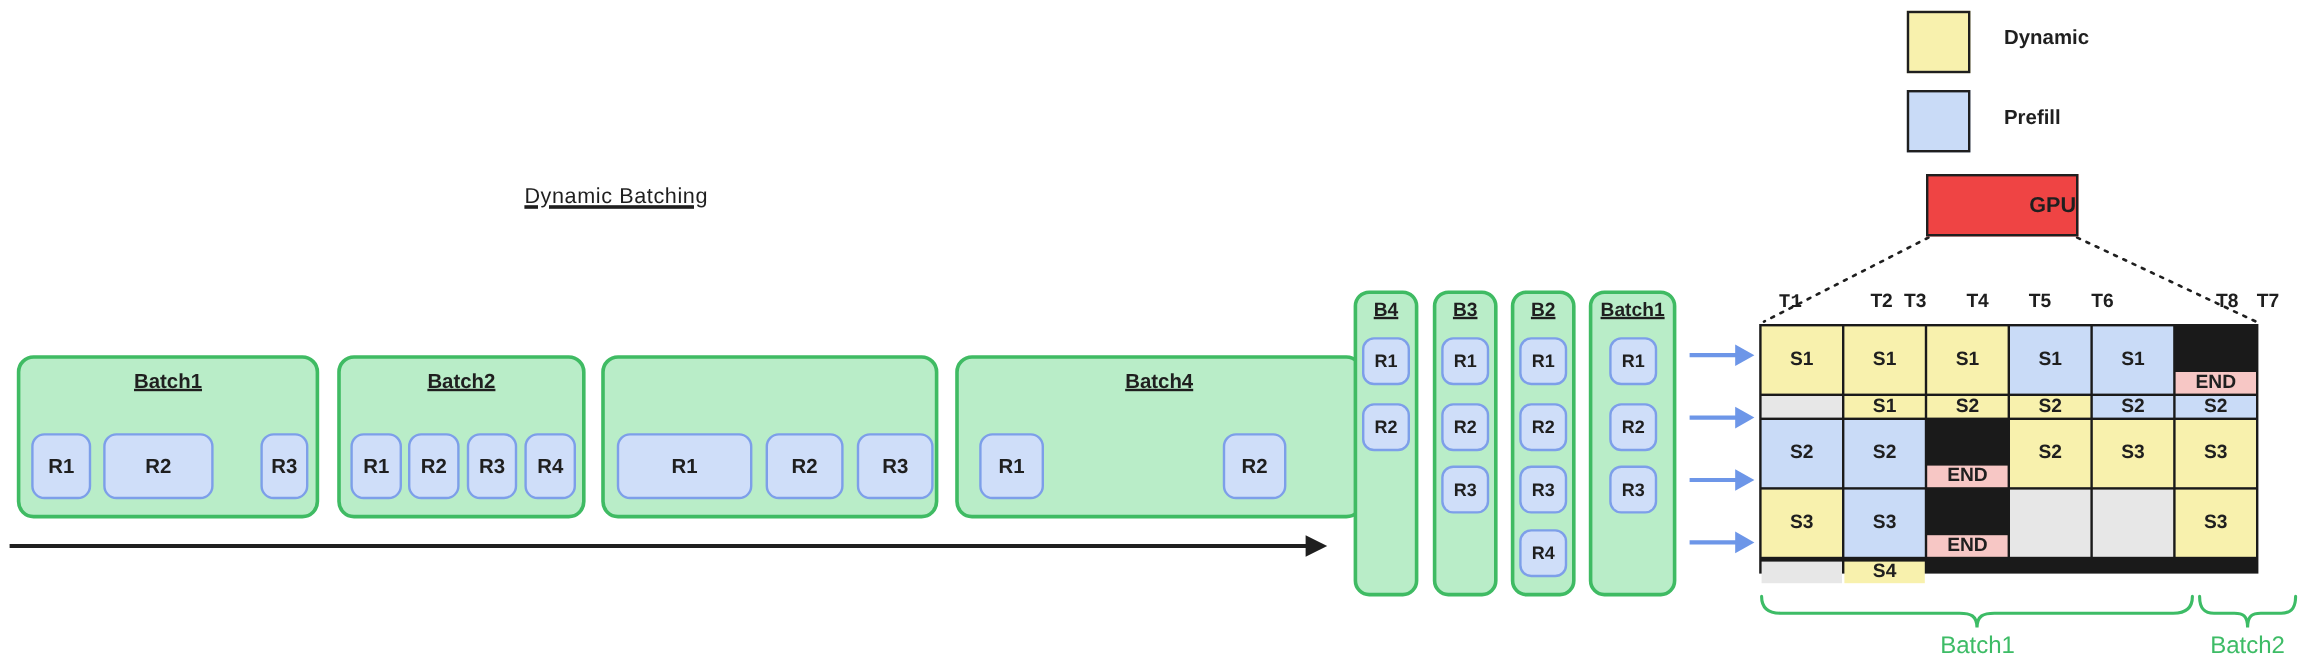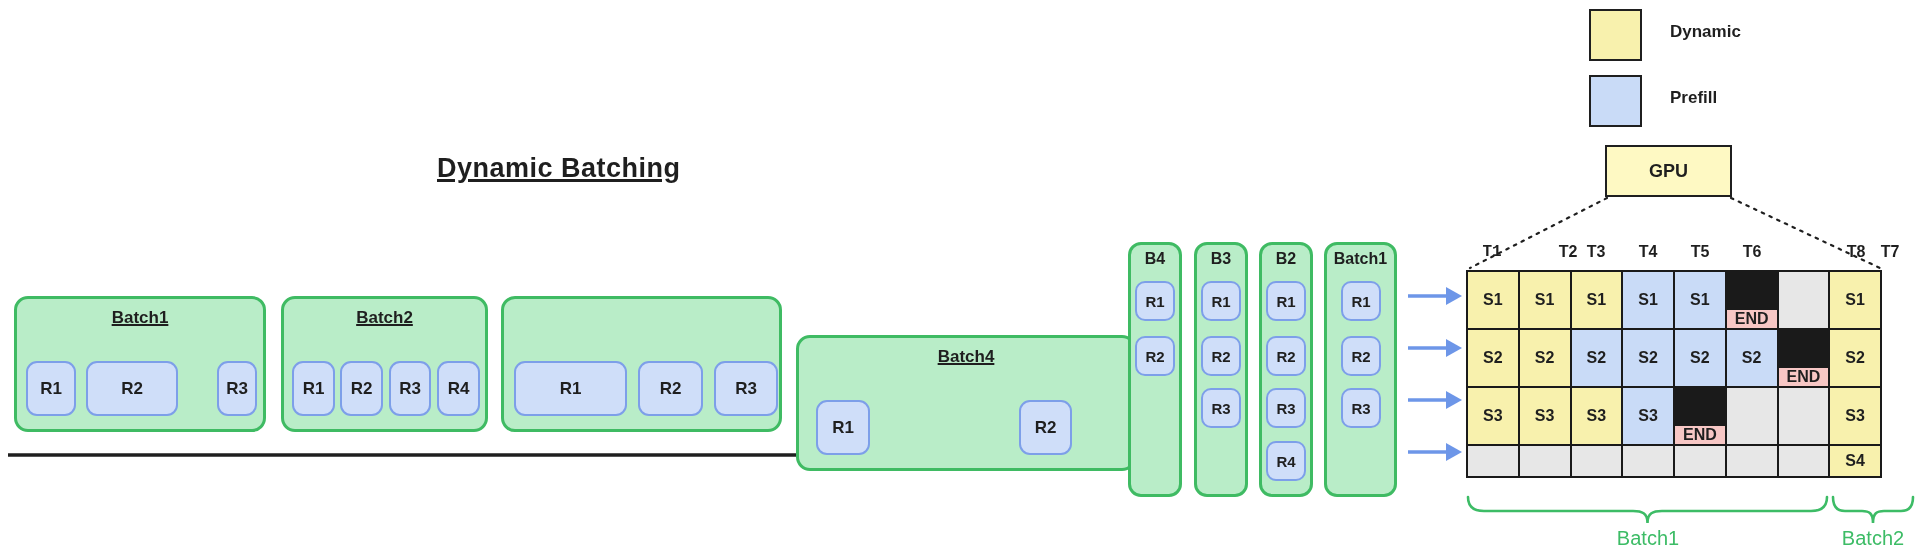--- a/index.html
+++ b/index.html
@@ -6,58 +6,58 @@
     --prefill:#f8f1ad; --decode:#c9dbf7; --end:#f7c7c5; --empty:#e7e7e7;
     --batch-fill:#b9edc8; --batch-stroke:#3fbb63;
     --req-fill:#cfdef9; --req-stroke:#7d9fe9;
     --arrow-blue:#6d96e8; --brace-green:#3dbc66; --ink:#1f1f1f;
   }
   html,body{margin:0;padding:0;background:#ffffff;}
   body{width:1920px;height:560px;font-family:"Liberation Sans",sans-serif;color:var(--ink);}
   .canvas{position:relative;width:1920px;height:560px;overflow:hidden;background:#fff;}
   .overlay{position:absolute;left:0;top:0;width:1920px;height:560px;pointer-events:none;z-index:1;}
 
-  .title{position:absolute;left:437px;top:153px;margin:0;font-size:27px;font-weight:bold;
+  .title{position:absolute;left:437px;top:153px;margin:0;font-size:18px;font-weight:normal;
          letter-spacing:.5px;text-decoration:underline;text-decoration-thickness:2.5px;z-index:2;}
 
   .batch-box{position:absolute;top:296px;height:136px;background:var(--batch-fill);
              border:3px solid var(--batch-stroke);border-radius:14px;box-sizing:border-box;z-index:2;}
   .batch-label{position:absolute;top:9px;left:0;right:0;text-align:center;font-weight:bold;
                font-size:17px;text-decoration:underline;text-decoration-thickness:2px;}
   .request-box{position:absolute;top:62px;height:55px;background:var(--req-fill);
                border:2.5px solid var(--req-stroke);border-radius:11px;box-sizing:border-box;
                display:flex;align-items:center;justify-content:center;font-weight:bold;font-size:17px;}
 
   .pending-col{position:absolute;top:242px;height:255px;background:var(--batch-fill);
                border:3px solid var(--batch-stroke);border-radius:13px;box-sizing:border-box;z-index:2;}
   .pending-label{position:absolute;top:5px;left:0;right:0;text-align:center;font-weight:bold;
-                 font-size:16px;text-decoration-thickness:2px;}
+                 font-size:16px;text-decoration:underline;text-decoration-thickness:2px;}
   .pending-req{position:absolute;width:40px;height:40px;background:var(--req-fill);
                border:2.5px solid var(--req-stroke);border-radius:10px;box-sizing:border-box;
                display:flex;align-items:center;justify-content:center;font-weight:bold;font-size:15px;}
 
   .time-header{position:absolute;top:243px;width:52px;text-align:center;font-weight:bold;
                font-size:16px;z-index:3;}
   #grid-cells{position:absolute;left:1466px;top:270px;width:416px;height:208px;z-index:2;
-              display:grid;grid-template-columns:repeat(8,1fr);grid-template-rows:repeat(4,1fr);
+              display:grid;grid-template-columns:repeat(6,1fr);grid-template-rows:repeat(4,1fr);
               background:#1a1a1a;gap:2px;padding:2px;box-sizing:border-box;}
   .cell{display:flex;align-items:center;justify-content:center;font-weight:bold;font-size:16px;}
   .cell-prefill{background:var(--prefill);} .cell-decode{background:var(--decode);}
   .cell-end{background:var(--end);margin-top:38px;} .cell-empty{background:var(--empty);}
 
   .swatch{position:absolute;width:53px;height:52px;border:2.5px solid var(--ink);
           box-sizing:border-box;z-index:2;}
   #swatch-prefill{left:1589px;top:9px;background:var(--prefill);}
   #swatch-decode{left:1589px;top:75px;background:var(--decode);}
   .legend-label{position:absolute;font-weight:bold;font-size:17px;z-index:2;}
   #legend-label-prefill{left:1670px;top:22px;} #legend-label-decode{left:1670px;top:88px;}
 
-  .gpu-box{position:absolute;left:1605px;top:145px;width:127px;height:52px;background:#fef9c3;
+  .gpu-box{position:absolute;left:1605px;top:145px;width:127px;height:52px;background:#ef4444;
            border:2.5px solid var(--ink);box-sizing:border-box;display:flex;align-items:center;
-           justify-content:center;font-weight:bold;font-size:18px;z-index:2;}
+           justify-content:flex-end;font-weight:bold;font-size:18px;z-index:2;}
 
   .brace-label{position:absolute;top:527px;width:120px;text-align:center;font-size:20px;
                color:var(--brace-green);z-index:2;}
   #brace-label-1{left:1588px;} #brace-label-2{left:1813px;}
 </style>
 </head>
 <body>
 
 <div class="canvas">
 
@@ -106,21 +106,21 @@
         <div class="request-box" style="left: 8px; width: 43px;">R1</div>
         <div class="request-box" style="left: 56px; width: 43px;">R2</div>
         <div class="request-box" style="left: 105px; width: 42px;">R3</div>
         <div class="request-box" style="left: 153px; width: 43px;">R4</div>
       </div>
       <div class="batch-box" style="left: 501px; width: 281px;">
         <div class="request-box" style="left: 10px; width: 113px;">R1</div>
         <div class="request-box" style="left: 134px; width: 65px;">R2</div>
         <div class="request-box" style="left: 210px; width: 64px;">R3</div>
       </div>
-      <div class="batch-box" style="left: 796px; width: 340px; margin-top: 39px;">
+      <div class="batch-box" style="left: 796px; width: 340px;">
         <div class="batch-label">Batch4</div>
         <div class="request-box" style="left: 17px; width: 54px;">R1</div>
         <div class="request-box" style="left: 220px; width: 53px;">R2</div>
       </div>
     </div>
 
   <div id="pending-columns">
       <div class="pending-col" style="left: 1128px; width: 54px;">
         <div class="pending-label">B4</div>
         <div class="pending-req" style="top: 36px; left: 4px;">R1</div>

